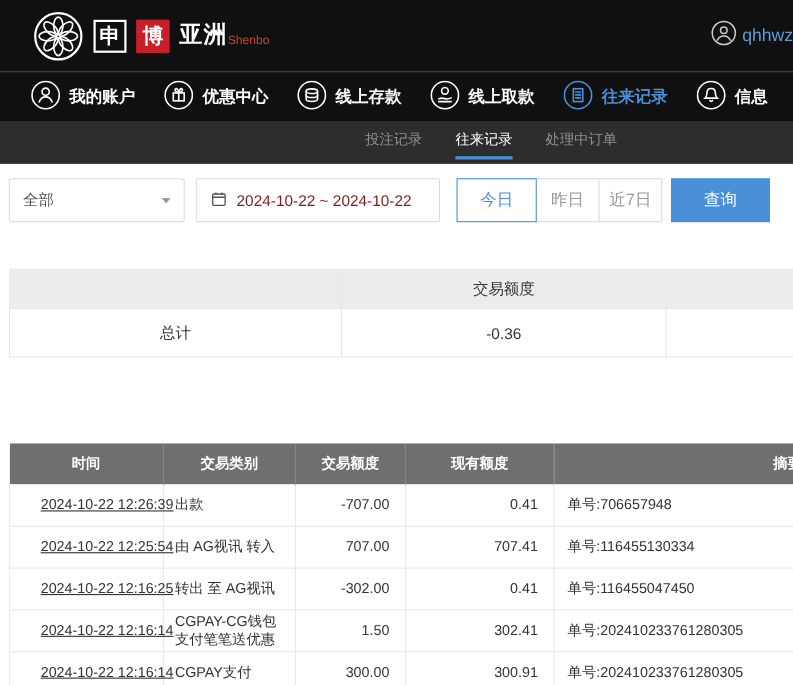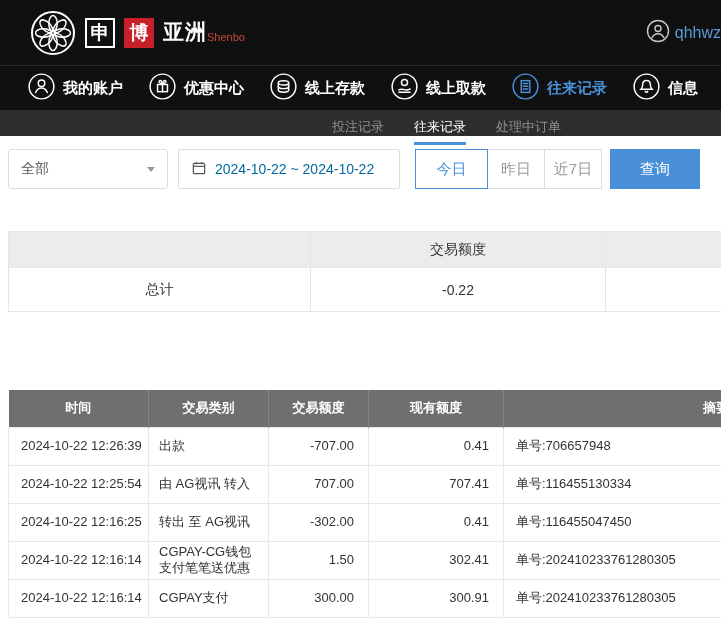--- a/index.html
+++ b/index.html
@@ -21,31 +21,31 @@
 
   
   .navbar { height:45px; background:#101010; border-top:1px solid #2c2c2c;
     display:flex; align-items:center; padding-left:28px; gap:26px; }
   .nav-item { display:flex; align-items:center; gap:8px; color:#fff; font-size:15px; font-weight:bold;
     cursor:pointer; white-space:nowrap; }
   .nav-item svg { width:27px; height:27px; flex:0 0 auto; }
   .nav-item.active { color:#4a90d9; }
 
   
-  .subnav { height:26px; background:#2d2d2d; display:flex; padding-left:332px; gap:30px; }
+  .subnav { height:39px; background:#2d2d2d; display:flex; padding-left:332px; gap:30px; }
   .subtab { color:#8f8f8f; font-size:13px; height:35px; line-height:33px; cursor:pointer; white-space:nowrap; }
   .subtab.active { color:#fff; border-bottom:3px solid #4a90d9; }
 
   
   .filters { display:flex; align-items:center; margin:13px 8px 0 8px; }
   .select { width:160px; height:40px; border:1px solid #ddd; border-radius:3px; background:#fff;
     display:flex; align-items:center; justify-content:space-between; padding:0 12px; font-size:14px; color:#555; cursor:pointer; }
   .caret { width:0; height:0; border-left:4px solid transparent; border-right:4px solid transparent; border-top:5px solid #999; }
   .datebox { width:222px; height:40px; border:1px solid #ddd; border-radius:2px; background:#fff; margin-left:10px;
-    display:flex; align-items:center; gap:8px; padding:0 12px; font-size:14px; color:#0369a1; cursor:pointer; }
+    display:flex; align-items:center; gap:8px; padding:0 12px; font-size:14px; color:#7f1d1d; cursor:pointer; }
   .btn-group { display:flex; margin-left:15px; }
   .btn { width:58px; height:40px; border:1px solid #ddd; background:#fff; color:#999; font-size:15px;
     text-align:center; line-height:38px; cursor:pointer; margin-left:-1px; }
   .btn.active { width:73px; border-color:#4a90d9; color:#4a90d9; margin-left:0; position:relative; z-index:2; }
   .btn-query { margin-left:8px; width:90px; height:40px; background:#4a90d9; border:none; color:#fff;
     font-size:15px; text-align:center; line-height:40px; cursor:pointer; }
 
   
   .summary-wrap { margin:42px 0 0 8px; width:713px; overflow:hidden; }
   table { border-collapse:collapse; }
@@ -56,21 +56,21 @@
 
   
   .records-wrap { margin:78px 0 0 8px; width:713px; overflow:hidden; }
   .rec-table { width:920px; table-layout:fixed; }
   .rec-table th { background:#6f6f6f; color:#fff; font-size:13px; font-weight:bold; height:37px;
     text-align:center; border-right:1px solid #858585; }
   .rec-table td { border:1px solid #e8e8e8; background:#fff; font-size:13px; color:#333;
     height:38px; padding:2px 10px; line-height:1.25; }
   .c-time  { width:140px; } .c-type { width:120px;font-family:Liberation Serif, serif; } .c-amt { width:100px; }
   .c-bal   { width:135px; } .c-note { width:425px; }
-  td.cell-time { padding-left:12px; white-space:nowrap; }
+  td.cell-time { padding-left:28px; white-space:nowrap;text-decoration:underline; }
   td.cell-amt, td.cell-bal { text-align:right; padding-right:14px; white-space:nowrap; }
   td.cell-note { padding-left:12px; white-space:nowrap; }
 </style>
 </head>
 <body>
 
 <div class="topbar">
   <div class="brand">
     <span class="logo-circle">
       <svg width="46" height="46" viewBox="0 0 46 46" fill="none" stroke="#fff">
@@ -196,21 +196,21 @@
 <div class="summary-wrap">
   <table class="summary-table">
     <tbody>
         <tr class="summary-head">
       <td style="width:302px"></td>
       <td style="width:295px">交易额度</td>
       <td></td>
     </tr>
     <tr class="summary-row">
       <td>总计</td>
-      <td>-0.22</td>
+      <td>-0.36</td>
       <td></td>
     </tr>
   </tbody>
     </table>
 </div>
 
 <div class="records-wrap">
   <table class="rec-table">
     <tbody>
         <tr>

